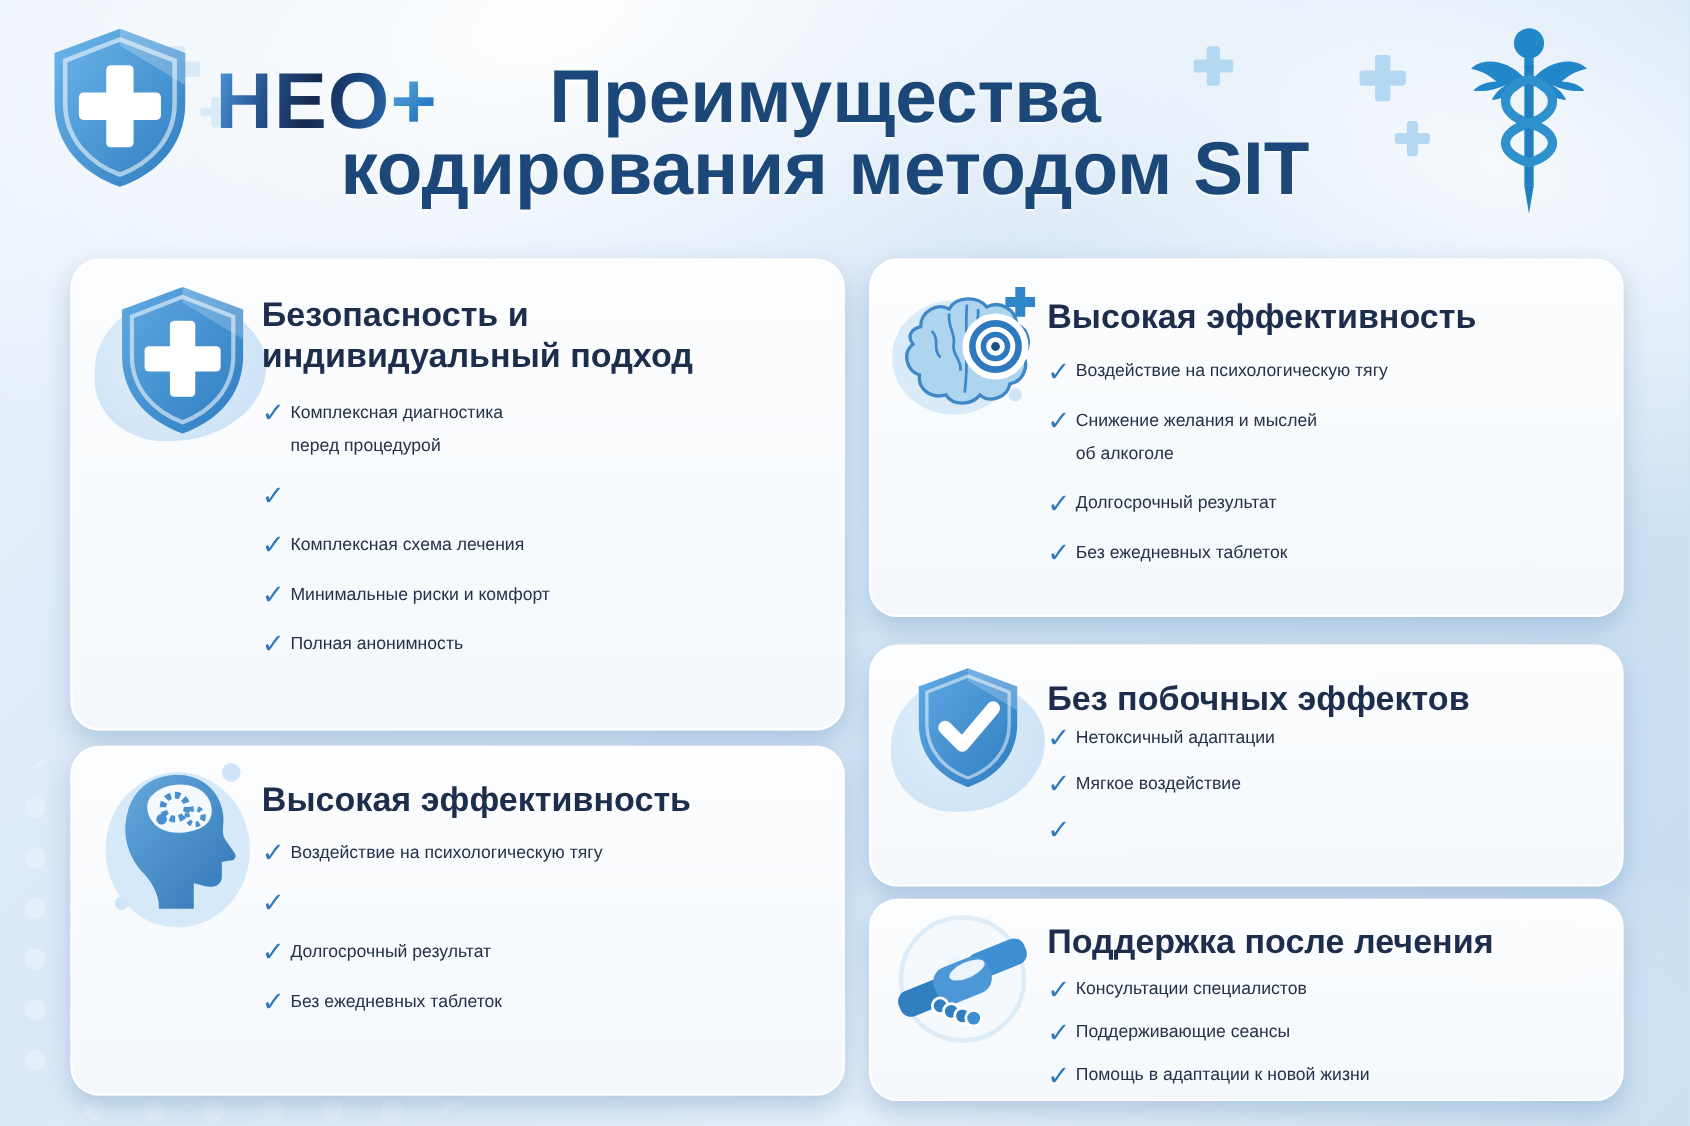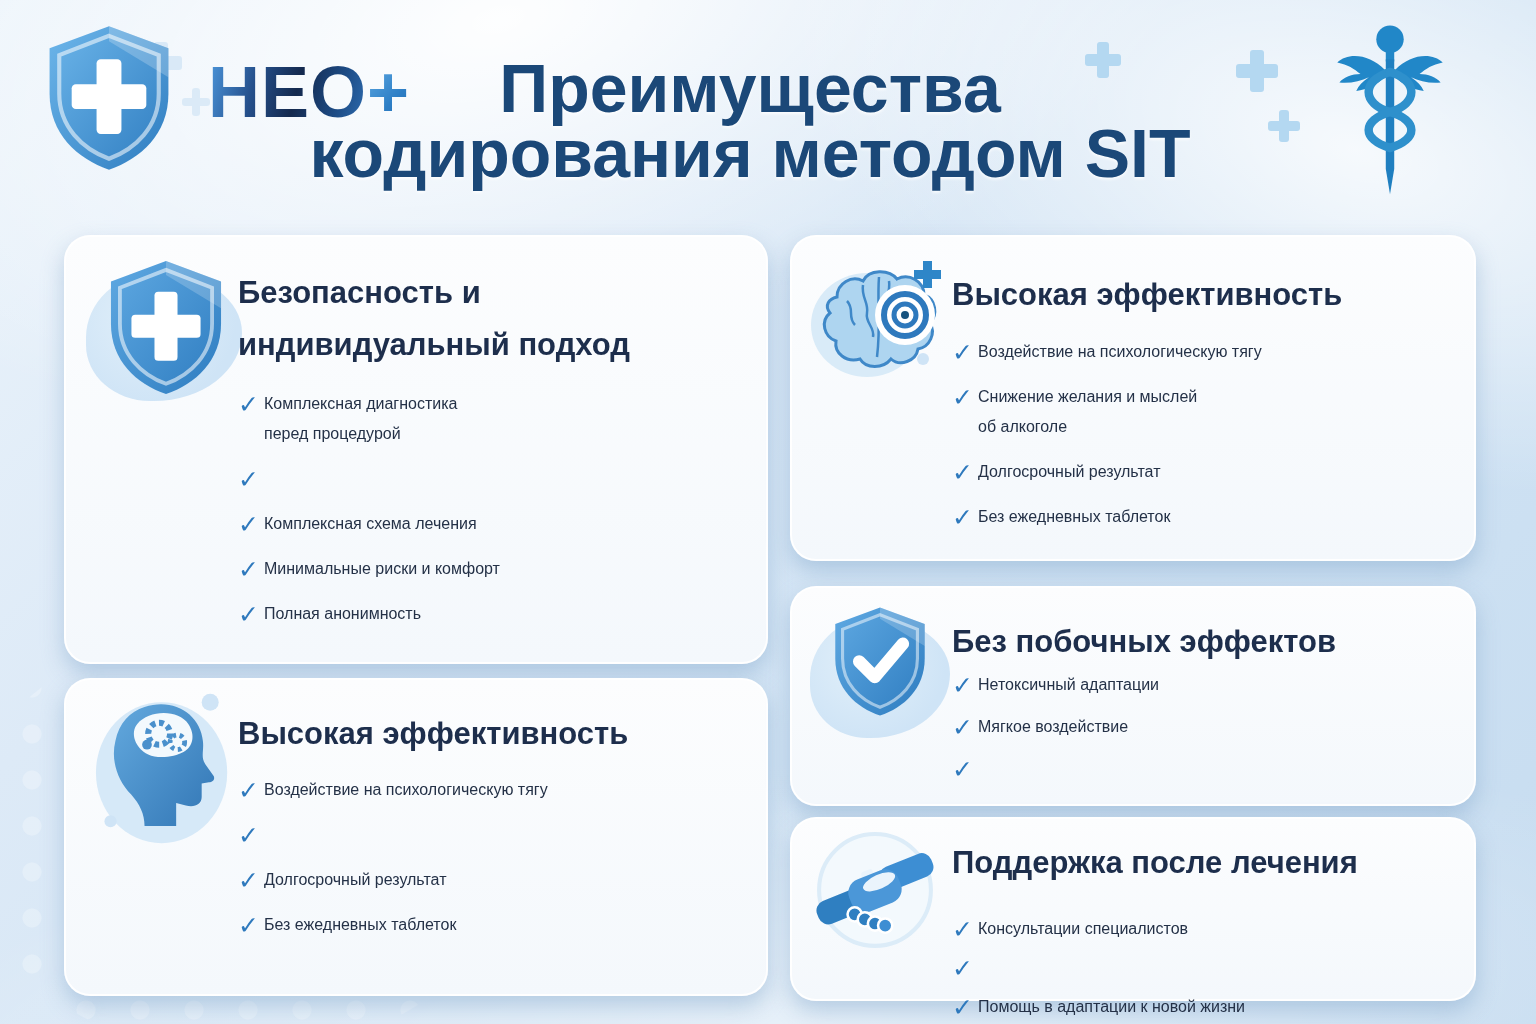--- a/index.html
+++ b/index.html
@@ -30,39 +30,39 @@
   .plus::before,.plus::after{content:"";position:absolute;background:#b4d8f1;border-radius:3px;}
   .plus::before{left:34%;top:0;width:32%;height:100%;}
   .plus::after{top:34%;left:0;height:32%;width:100%;}
   .plus.faint::before,.plus.faint::after{background:#c4def3;}
 
   
   .logo-shield{position:absolute;left:38px;top:22px;width:142px;height:152px;}
   .logo-text{position:absolute;left:196px;top:46px;font-size:72px;font-weight:800;letter-spacing:1px;line-height:92px;}
   .logo-text .main{
     background:linear-gradient(105deg,#4e9ae0 0%,#25508c 30%,#14294e 55%,#1d4c86 80%,#2f6fb4 100%);
-    -webkit-background-clip:text;background-clip:text;color:transparent;margin-left:12px;}
+    -webkit-background-clip:text;background-clip:text;color:transparent;}
   .logo-text .plus-char{
     background:linear-gradient(135deg,#6ab4ea 0%,#2e7fc6 60%,#1f66a8 100%);
     -webkit-background-clip:text;background-clip:text;color:transparent;}
   .page-title{position:absolute;left:300px;top:56px;width:900px;text-align:center;
     font-size:68px;font-weight:700;line-height:65px;color:#1b4878;
     text-shadow:0 2px 3px rgba(255,255,255,0.8);}
   .caduceus{position:absolute;left:1332px;top:20px;width:116px;height:182px;}
 
   
   .card{position:absolute;border-radius:26px;
     background:linear-gradient(180deg,#fcfdfe 0%,#f4f8fc 100%);
     border:2px solid rgba(255,255,255,0.95);
     box-shadow:0 10px 22px rgba(125,162,200,0.45);}
   .card-icon{position:absolute;}
   .icon-blob{position:absolute;background:radial-gradient(circle at 40% 35%,#e2f0fa 0%,#cfe4f6 70%);
     border-radius:46% 54% 58% 42%/52% 48% 55% 45%;}
   .card-content{position:absolute;top:0;bottom:0;}
-  .card-title{font-weight:700;color:#1d2e4c;font-size:31px;line-height:52px;white-space:pre;}
+  .card-title{font-weight:700;color:#1d2e4c;font-size:31px;line-height:38px;white-space:pre;}
   .item{display:flex;align-items:flex-start;}
   .check{color:#2e79bd;font-weight:700;font-size:25px;line-height:30px;width:26px;flex:0 0 26px;}
   .item-text{white-space:pre;font-size:16px;line-height:30px;color:#243147;}
 
   
   #card-l1{left:64px;top:235px;width:700px;height:425px;}
   #card-l1 .card-content{left:172px;right:18px;padding-top:30px;}
   #card-l1 .card-title{margin-bottom:18px;}
   #card-l1 .item{margin-bottom:15px;}
   #card-l1 .icon-blob{left:20px;top:36px;width:156px;height:128px;}
@@ -82,21 +82,21 @@
 
   #card-r2{left:790px;top:586px;width:682px;height:216px;}
   #card-r2 .card-content{left:160px;right:14px;padding-top:28px;}
   #card-r2 .card-title{margin-bottom:2px;}
   #card-r2 .item{margin-bottom:12px;}
   #card-r2 .icon-blob{left:18px;top:30px;width:140px;height:120px;}
   #card-r2 .card-icon{left:36px;top:16px;width:104px;height:115px;}
 
   #card-r3{left:790px;top:817px;width:682px;height:180px;}
   #card-r3 .card-content{left:160px;right:14px;padding-top:18px;}
-  #card-r3 .card-title{margin-bottom:25px;}
+  #card-r3 .card-title{margin-bottom:10px;}
   #card-r3 .item{margin-bottom:9px;}
   #card-r3 .card-icon{left:22px;top:12px;width:122px;height:122px;}
 </style>
 </head>
 <body>
 
 <div class="stage">
 
   <div class="wave wave-top"></div>
   <div class="wave wave-right"></div>
@@ -300,20 +300,21 @@
       <circle cx="70" cy="93" r="7" fill="#3d8ed3" stroke="#ffffff" stroke-width="2.5"></circle>
     </svg>
     <div class="card-content">
       <div class="card-title">Поддержка после лечения</div>
       <div class="item">
         <span class="check">✓</span>
         <span class="item-text">Консультации специалистов</span>
       </div>
       <div class="item">
         <span class="check">✓</span>
+        <span class="item-text">Поддерживающие сеансы</span>
       </div>
       <div class="item">
         <span class="check">✓</span>
         <span class="item-text">Помощь в адаптации к новой жизни</span>
       </div>
     </div>
   </div>
 
 </div>
 

